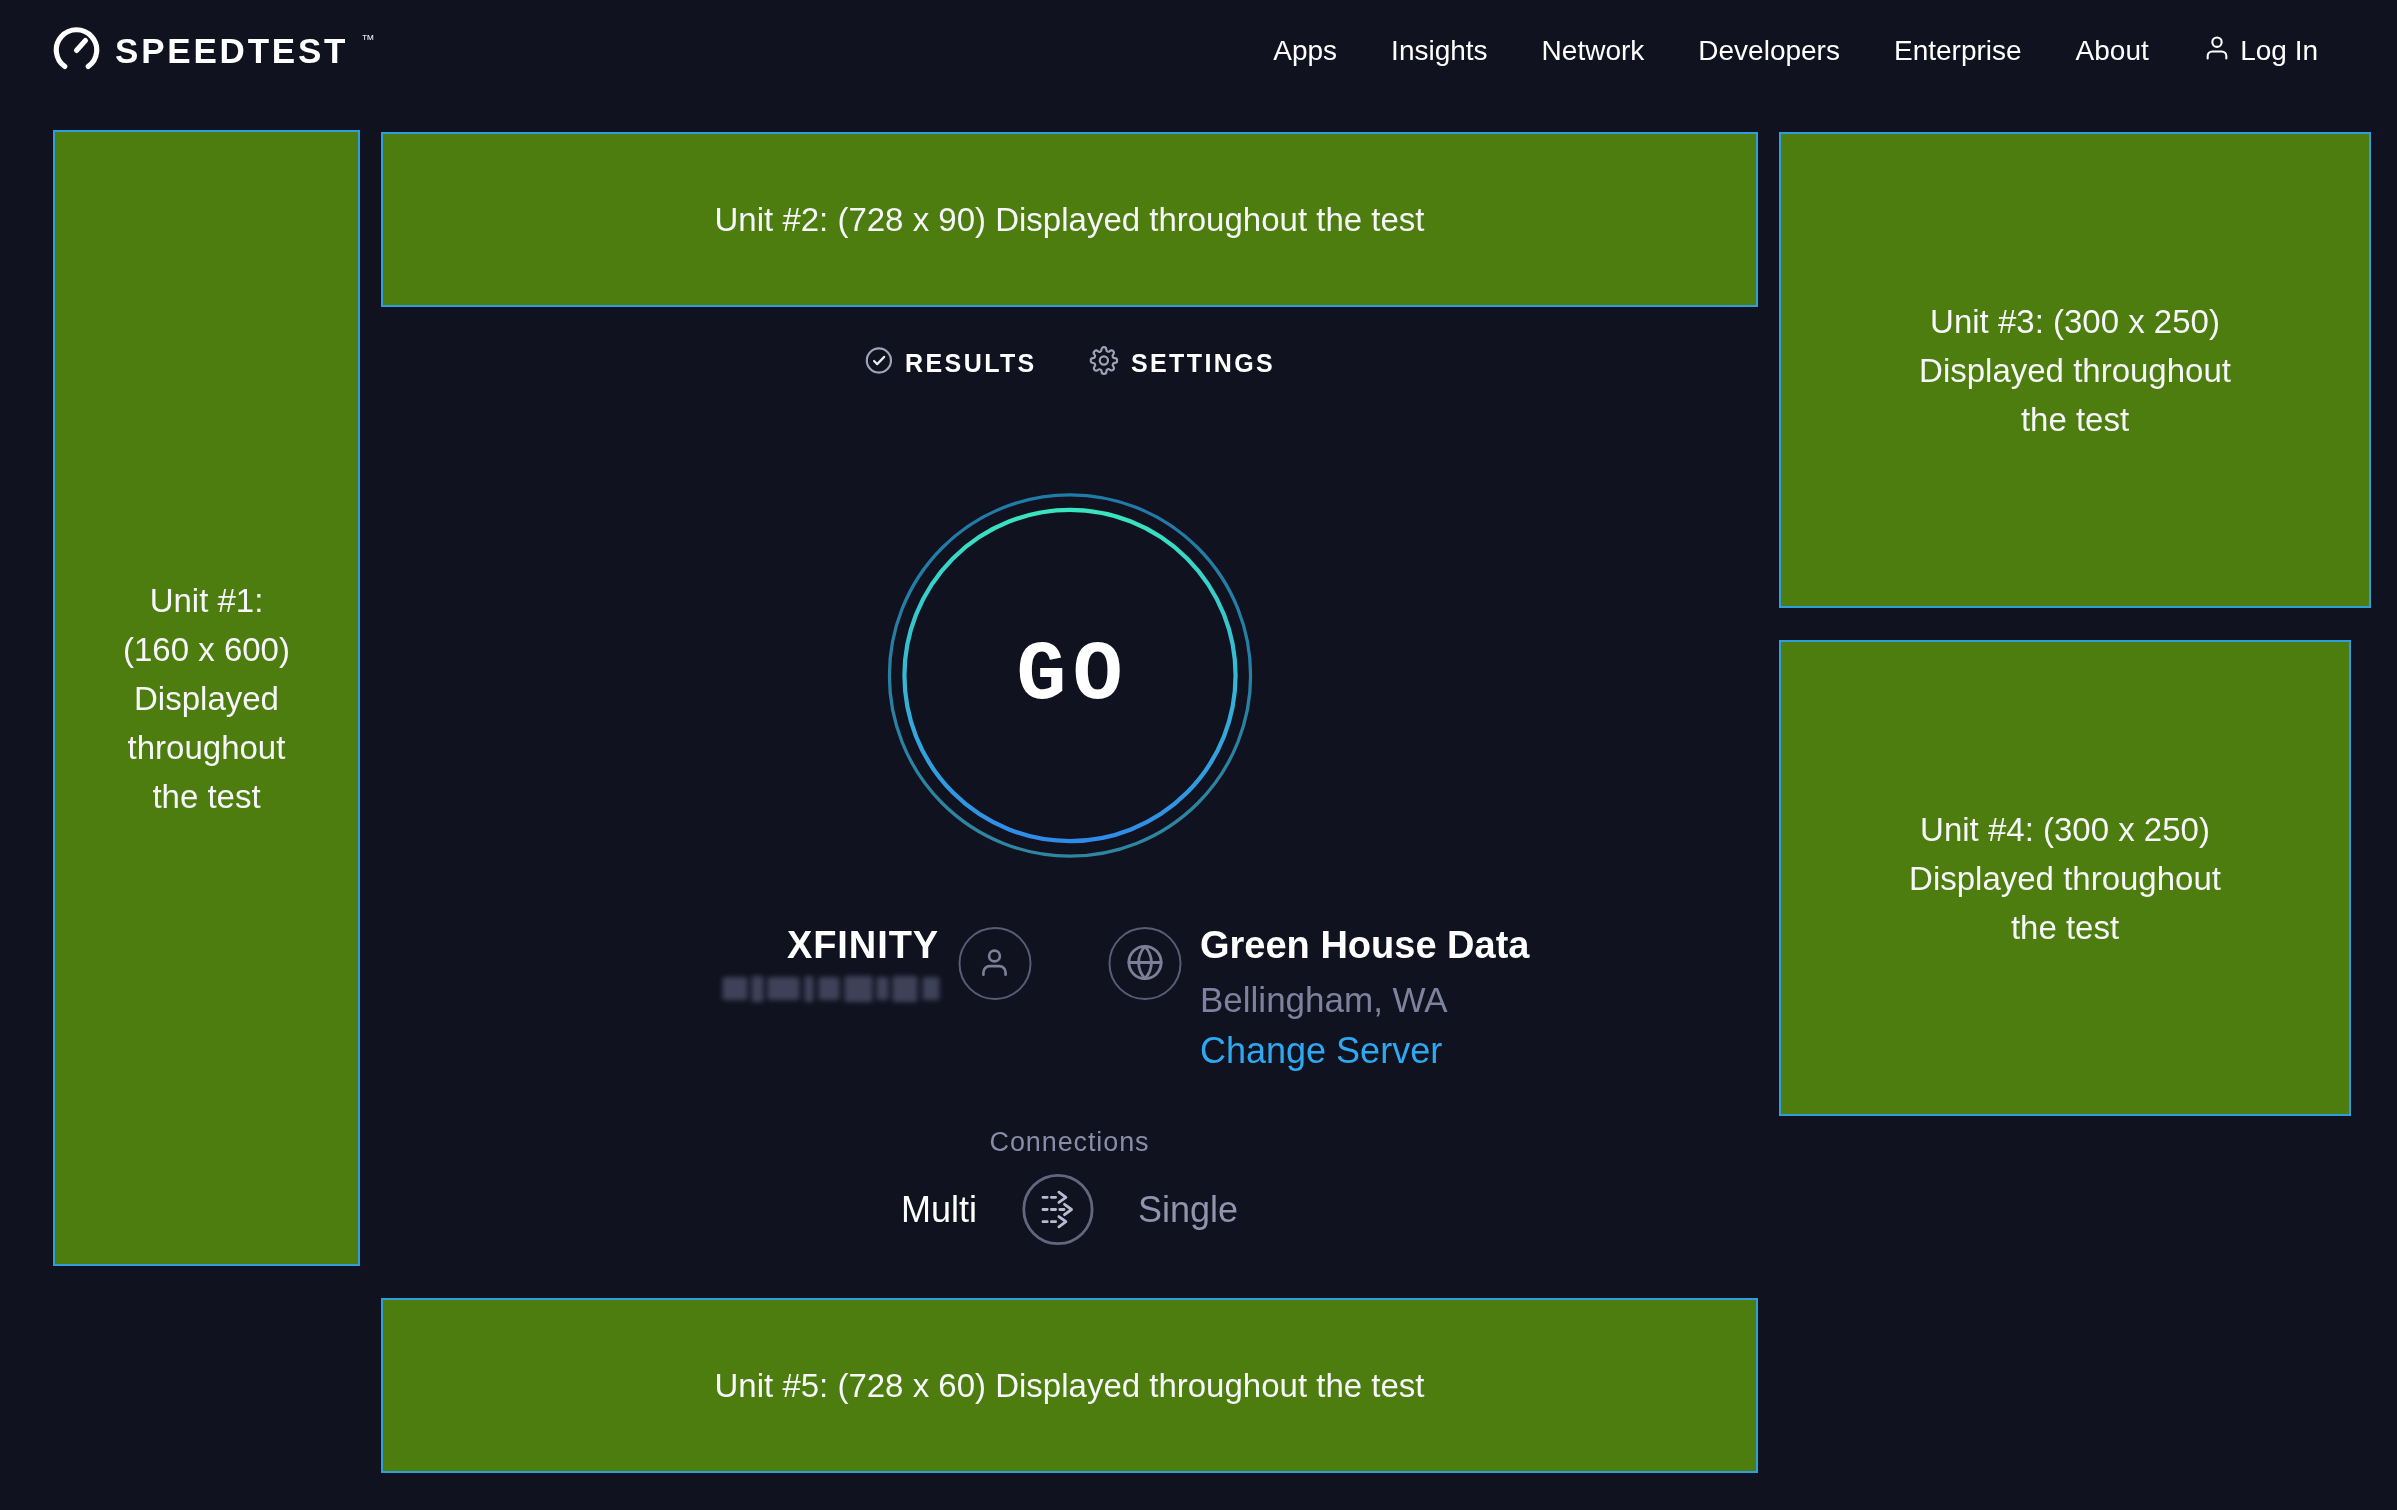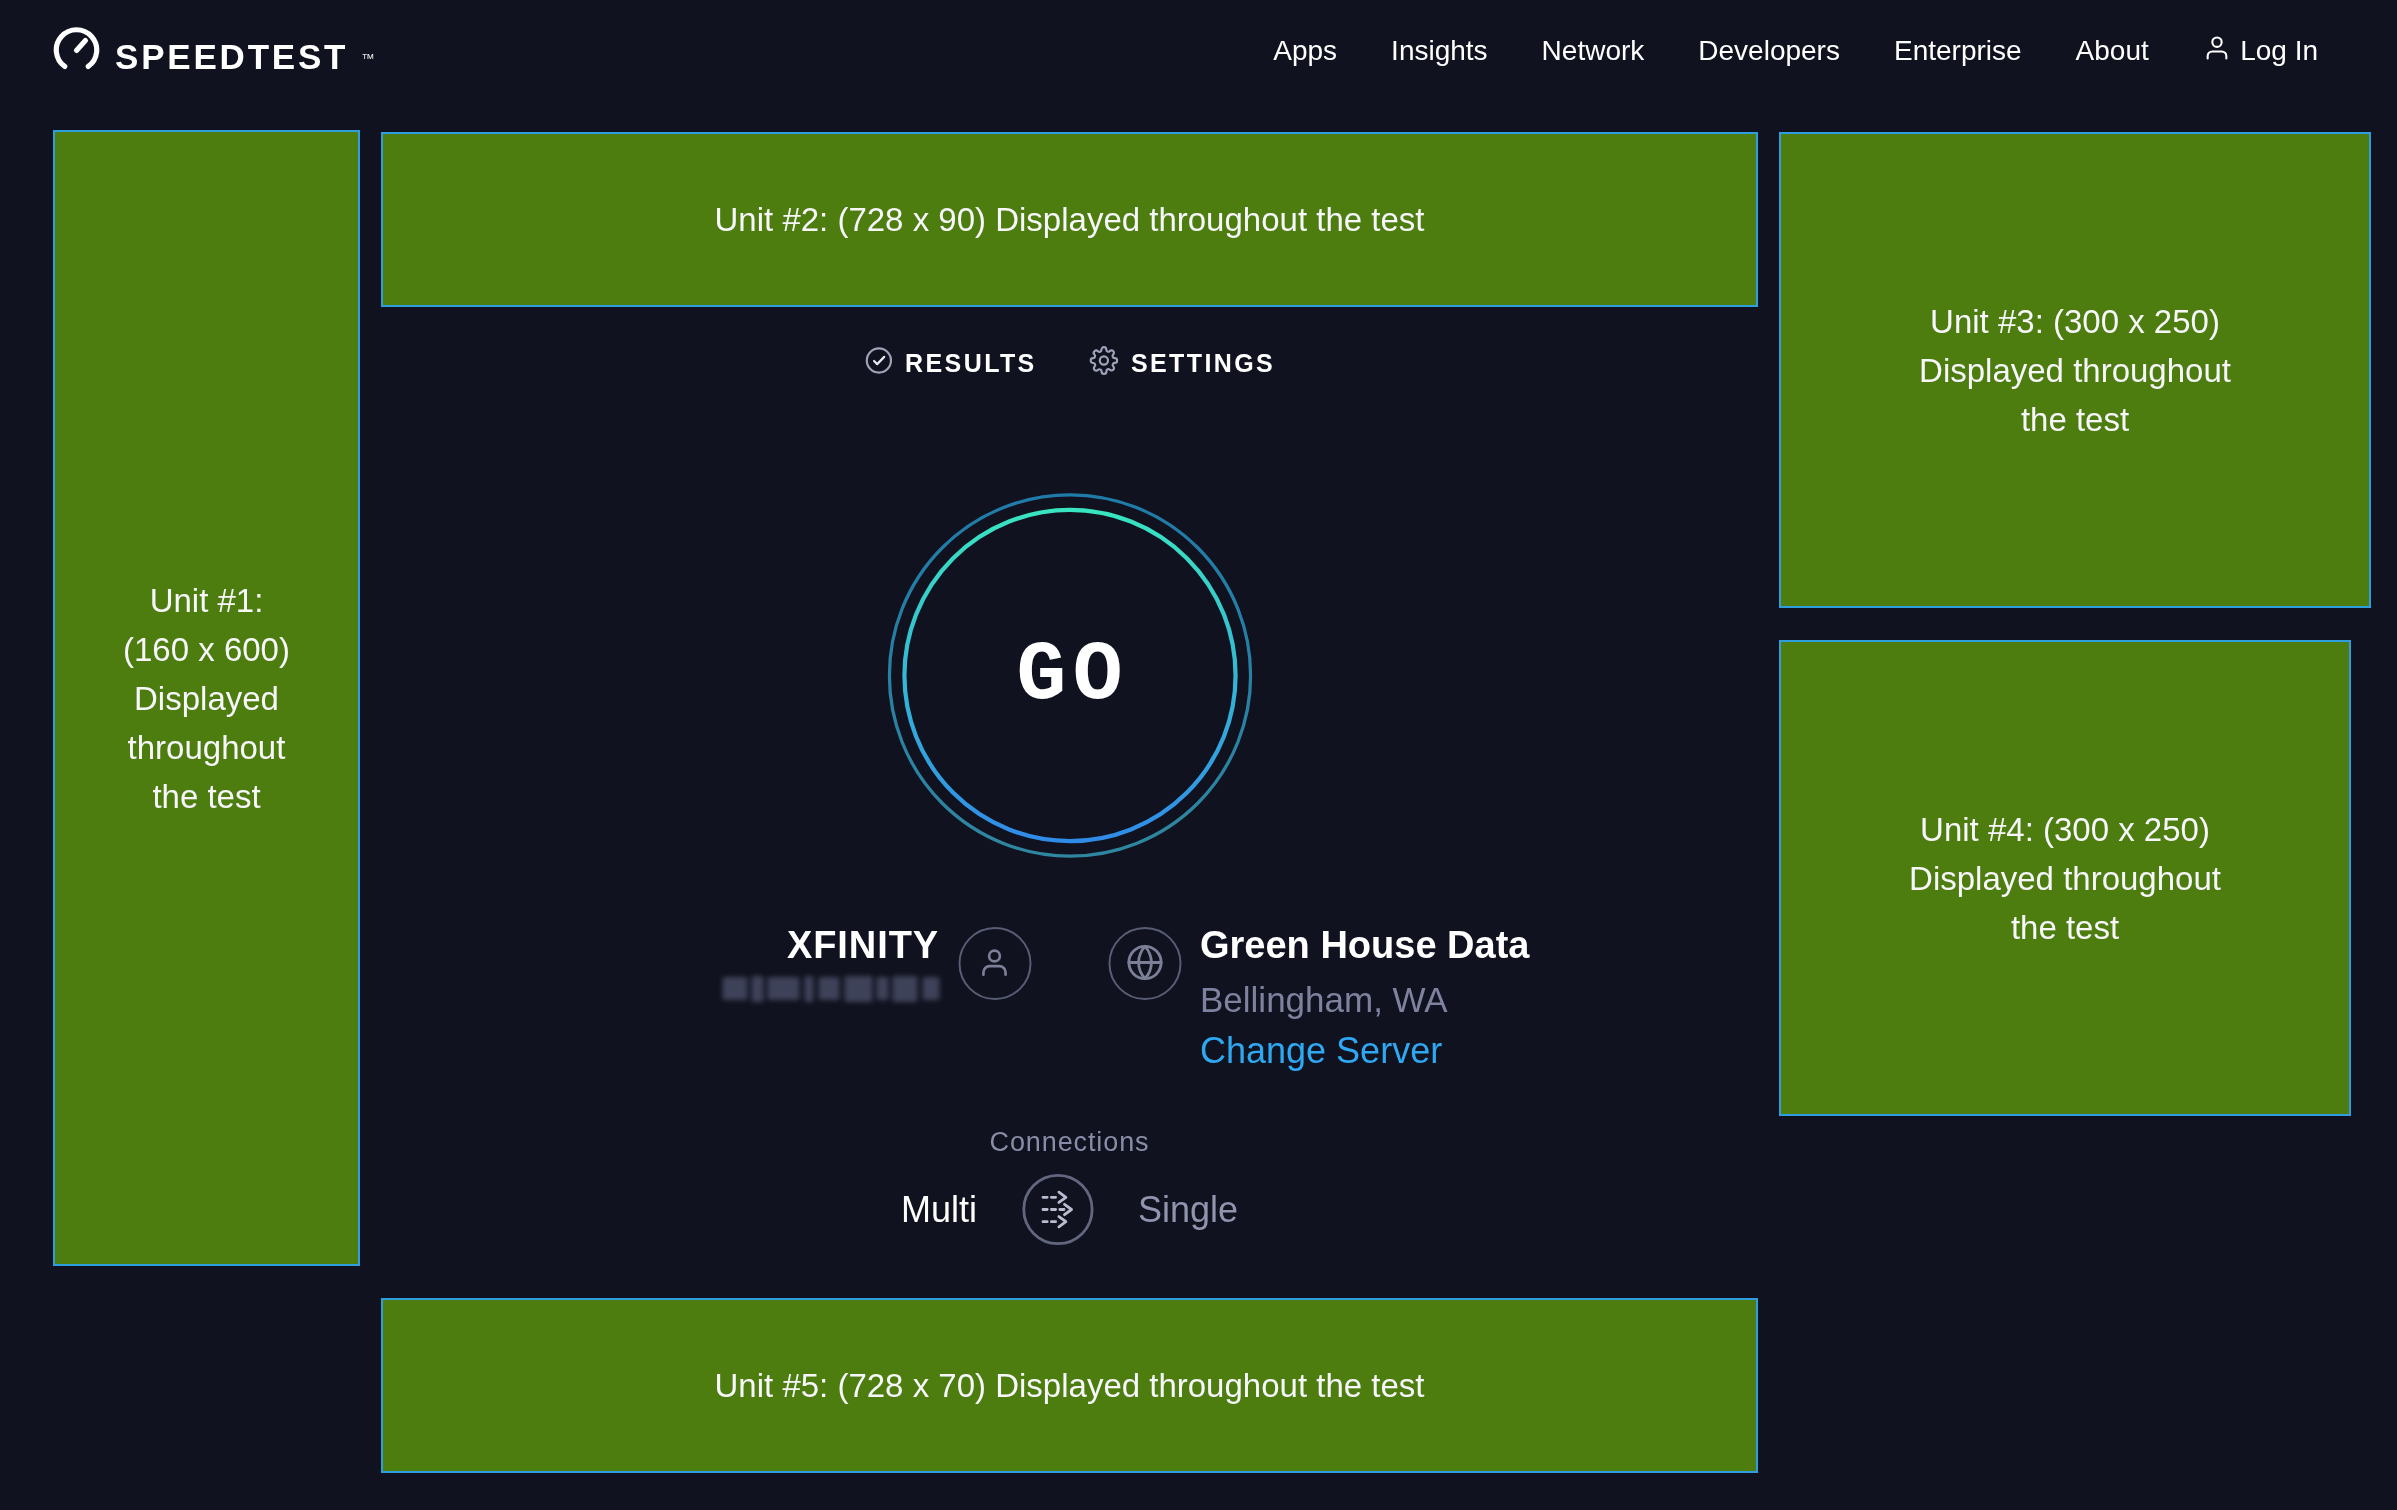--- a/index.html
+++ b/index.html
@@ -11,21 +11,21 @@
     font-family: "Liberation Sans", sans-serif;
     -webkit-font-smoothing: antialiased;
   }
 
   
   .navbar {
     position: absolute; top: 0; left: 0; width: 100%; height: 130px;
     display: flex; align-items: center;
     padding: 0 79px 28px 53px;
   }
-  .logo { display: flex; align-items: flex-end; gap: 15px; cursor: pointer; background: none; border: none; padding: 0; }
+  .logo { display: flex; align-items: center; gap: 15px; cursor: pointer; background: none; border: none; padding: 0; }
   .logo-text {
     color: #FFFFFF; font-size: 35px; font-weight: 700; letter-spacing: 2.8px;
   }
   .logo-tm { color: #FFFFFF; font-size: 13px; vertical-align: top; position: relative; top: -11.3px; left: -1.9px; opacity: .9; }
   .nav-items {
     margin-left: auto; display: flex; align-items: center; gap: 54px;
   }
   .nav-item {
     color: #FFFFFF; font-size: 28px; text-decoration: none; cursor: pointer;
     background: none; border: none; padding: 0; font-family: inherit;
@@ -161,21 +161,21 @@
 
 <div class="ad ad-unit4">
   <div>
     <span class="ad-line">Unit #4: (300 x 250)</span>
     <span class="ad-line">Displayed throughout</span>
     <span class="ad-line">the test</span>
   </div>
 </div>
 
 <div class="ad ad-unit5">
-  <span>Unit #5: (728 x 70) Displayed throughout the test</span>
+  <span>Unit #5: (728 x 60) Displayed throughout the test</span>
 </div>
 
 <main class="main">
 
   <div class="tabs-row centered">
     <button class="tab">
       <span>
         <svg width="29" height="29" viewBox="0 0 24 24" fill="none" stroke="#9FA3B8" stroke-width="1.8" stroke-linecap="round" stroke-linejoin="round">
           <circle cx="12" cy="12" r="10"></circle>
             <path d="M8 12.4l2.6 2.6L16.4 9" stroke="#E8E9F0"></path>

